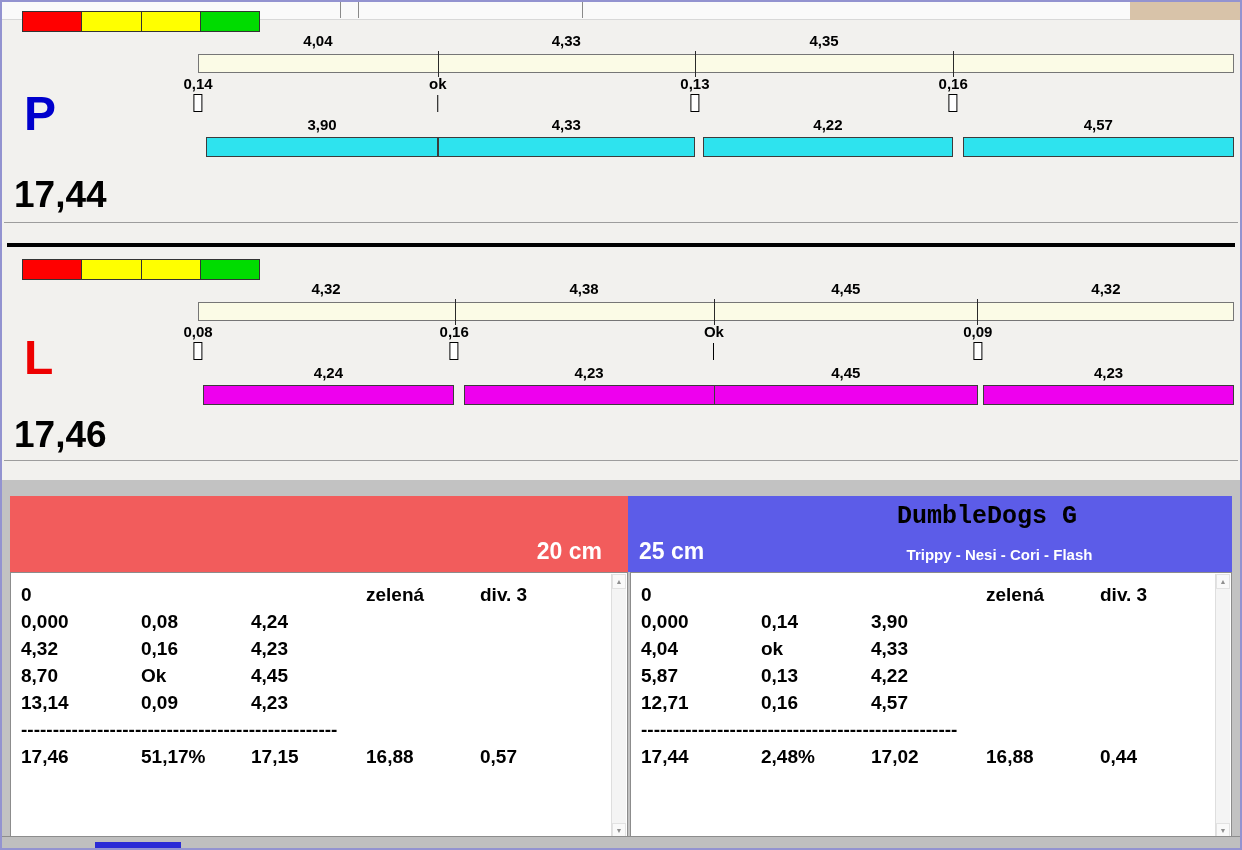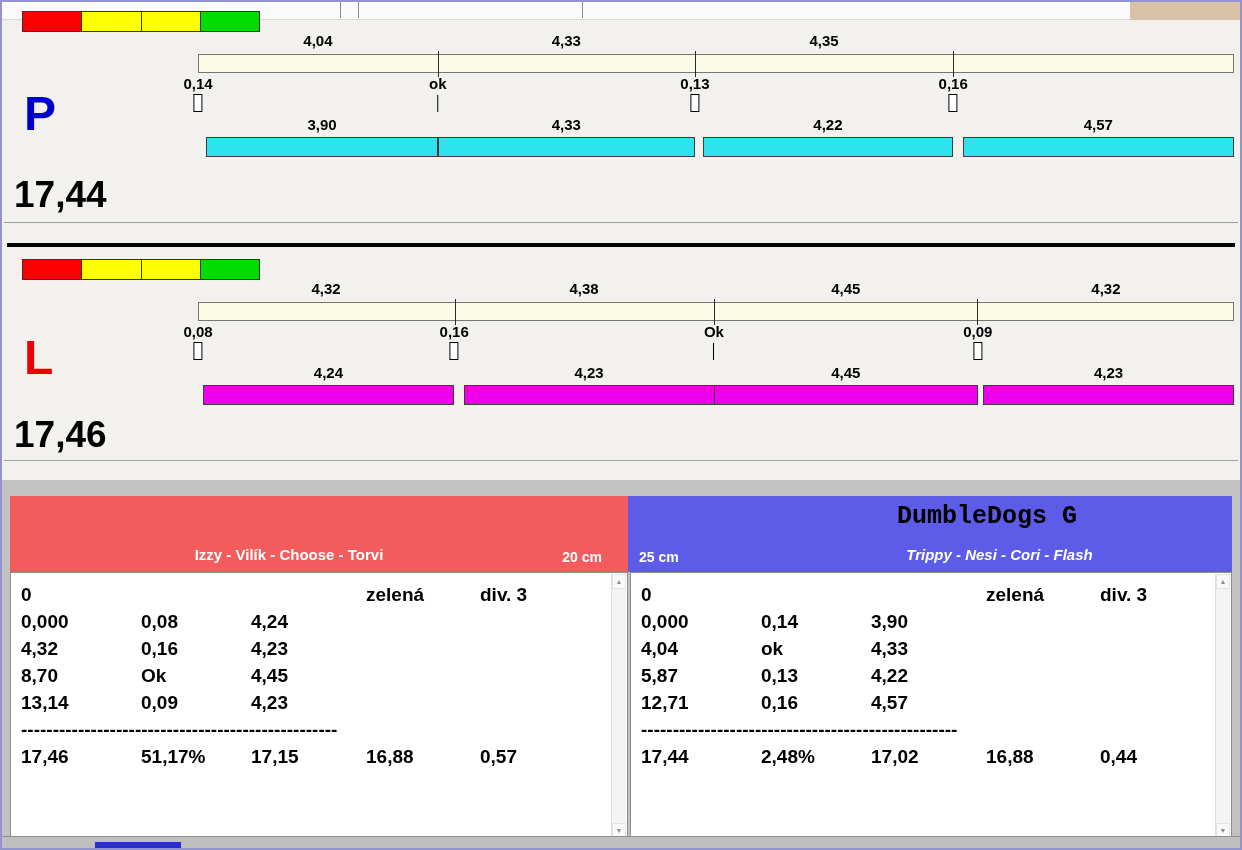--- a/index.html
+++ b/index.html
@@ -44,22 +44,22 @@
   
   .header-row { position:absolute; top:494px; left:8px; right:8px; height:76px; display:flex; }
   .team-header { position:relative; height:100%; }
   .team-header.left { width:618px; }
   .team-header.right { flex:1; }
   .team-name { position:absolute; top:6px; font-size:25px; font-weight:bold; color:#000; text-align:center; white-space:nowrap; }
   .team-header.left .team-name { left:0; width:488px; }
   .team-header.right .team-name { left:114px; right:0;font-family:Liberation Mono, monospace; }
   .team-dogs { position:absolute; bottom:9px; font-size:15px; font-weight:bold; color:#fff; text-align:center; white-space:nowrap; }
   .team-header.left .team-dogs { left:0; right:60px; }
-  .team-header.right .team-dogs { left:150px; right:11px;font-style:italic; }
-  .team-height { position:absolute; bottom:7px; font-size:14px; font-weight:bold; color:#fff; white-space:nowrap; }
+  .team-header.right .team-dogs { left:150px; right:11px; }
+  .team-height { position:absolute; bottom:7px; font-size:23px; font-weight:bold; color:#fff; white-space:nowrap; }
   .team-header.left .team-height { right:26px; }
   .team-header.right .team-height { left:11px;margin-top:40px; }
 
   .datetime-box {
     position:absolute; left:494px; top:495px; width:262px; height:30px; z-index:5;
     background:#fff; border:1px solid #7a7a7a; color:#000;
     display:flex; align-items:center; justify-content:center;
     font-size:22px; font-weight:500; white-space:nowrap;
   }
 
@@ -200,21 +200,20 @@
           <div class="dog-seg" style="left: 75.7871%; width: 24.2129%; background: rgb(238, 0, 238);"></div>
         </div>
     </div>
     <div class="lane-total" style="top:414px">17,46</div>
   </section>
 
   <div class="hairline" style="top:458px"></div>
 
   <div class="header-row">
     <div class="team-header left" style="background: rgb(242, 92, 92);">
-      <div class="team-dogs">Izzy - Vilík - Choose - Torvi</div>
       <div class="team-height">20 cm</div>
     </div>
     <div class="team-header right" style="background: rgb(92, 92, 232);">
       <div class="team-name">DumbleDogs G</div>
       <div class="team-dogs">Trippy - Nesi - Cori - Flash</div>
       <div class="team-height">25 cm</div>
     </div>
   </div>
 
 

